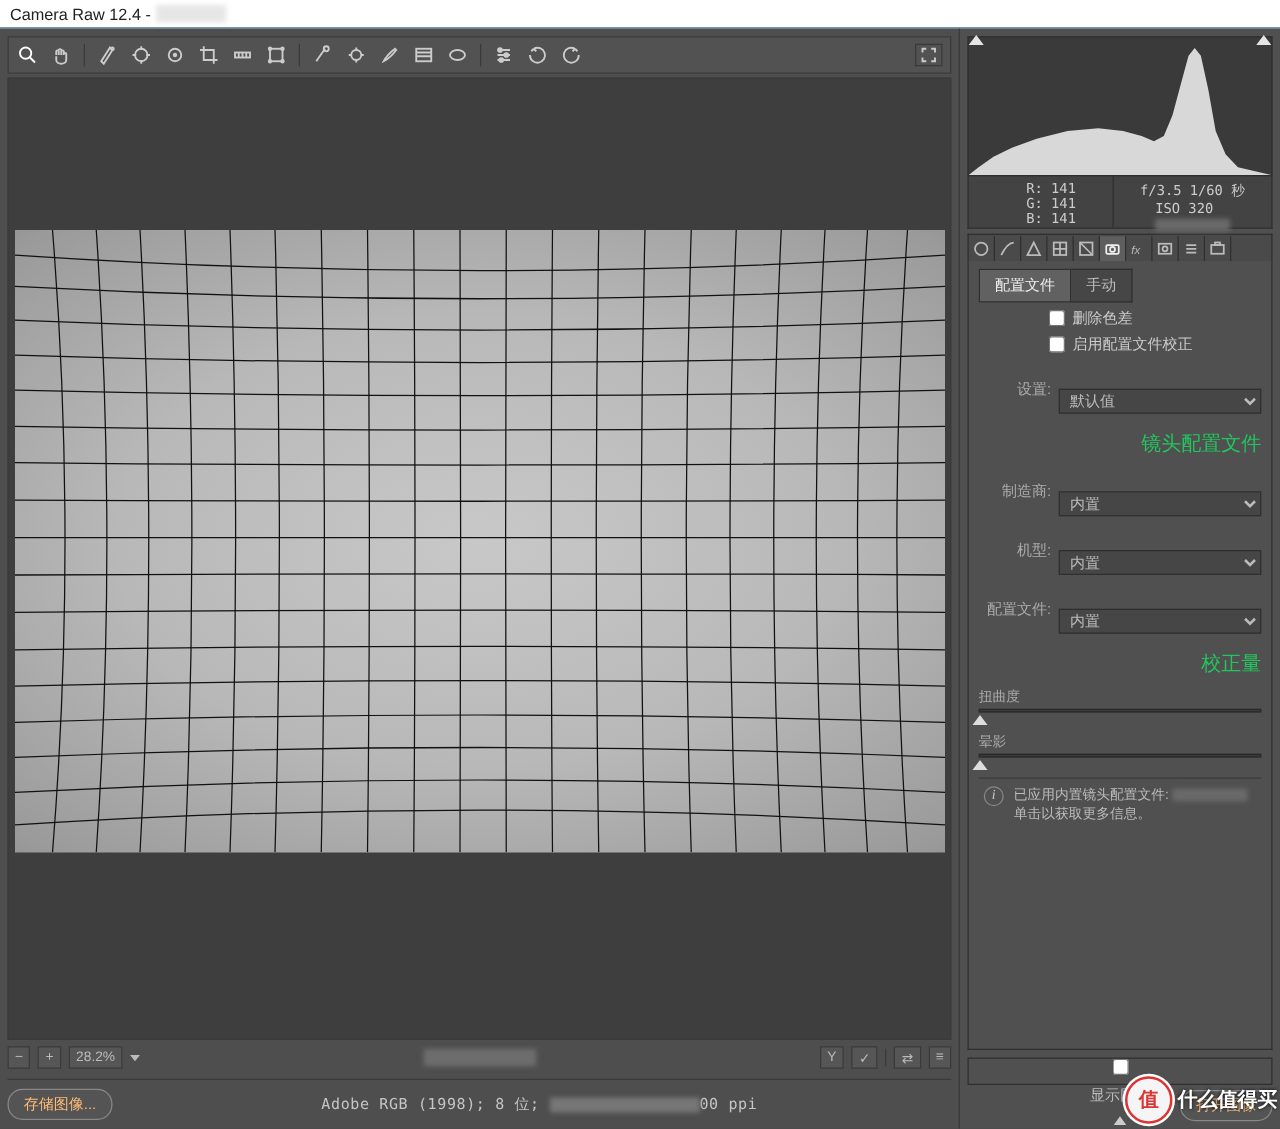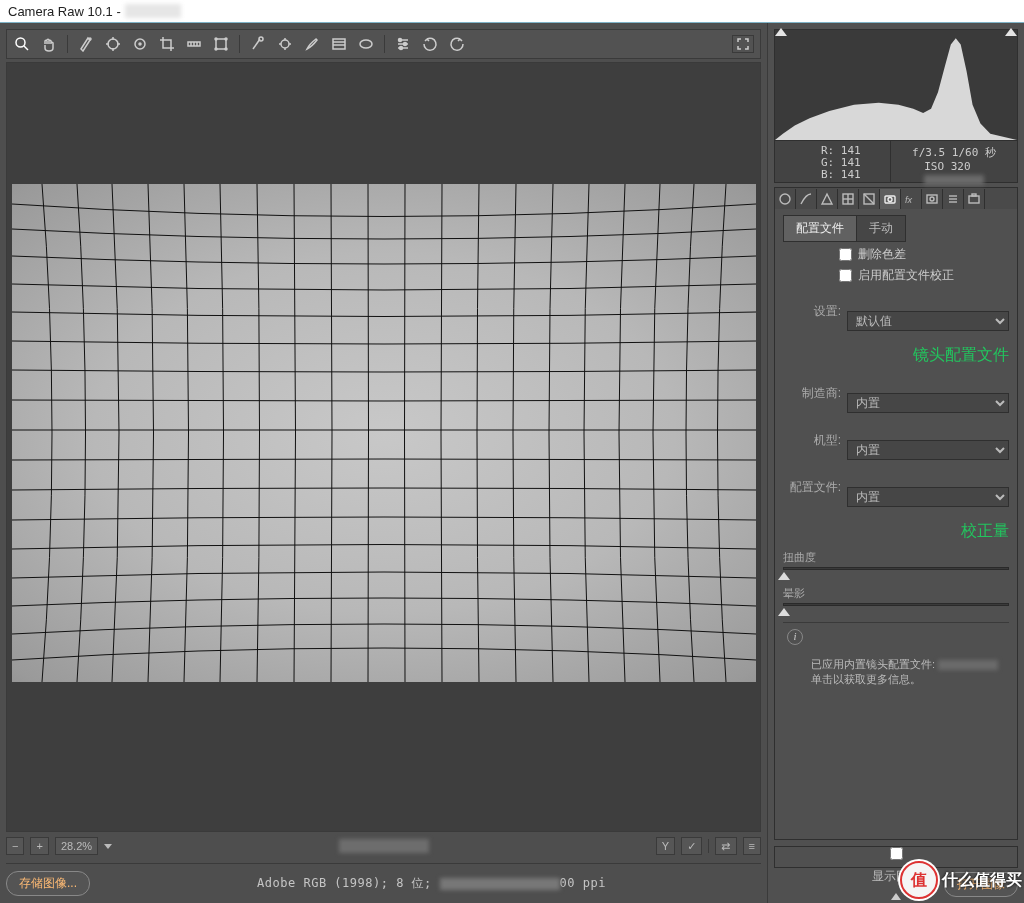--- a/index.html
+++ b/index.html
@@ -74,38 +74,38 @@
   .selrow select { flex:1; background:#464646; color:#bbb; border:1px solid #2f2f2f; height:20px; font-size:12px; padding:0 4px;margin-top:19px; }
 
   .subhead { text-align:right; color:#22c55e; font-size:16px; margin:14px 0 6px 0; }
   .sliderrow { margin:8px 0 16px 0; }
   .sliderrow .lbl { color:#aaa; font-size:11px; margin-bottom:2px; }
   .sliderrow .track { height:3px; background:#3a3a3a; position:relative; border:1px solid #2a2a2a; }
   .sliderrow .thumb { width:0; height:0; border-left:6px solid transparent; border-right:6px solid transparent; border-bottom:8px solid #ddd; position:absolute; top:4px; left:0; transform:translateX(-6px); }
 
   .info-row { display:flex; gap:8px; align-items:flex-start; padding:6px 4px 2px 4px; border-top:1px solid #3a3a3a; margin-top:4px; color:#bbb; font-size:11px; line-height:1.4; }
   .info-row .i-icon { width:16px; height:16px; border:1px solid #888; border-radius:50%; display:flex; align-items:center; justify-content:center; font-style:italic; font-family:serif; color:#ccc; flex-shrink:0; }
-  .info-row .txt { flex:1;margin-top:28px; }
+  .info-row .txt { flex:1; }
   .info-row .blur { display:inline-block; width:60px; height:10px; background:#6a6a6a; filter:blur(2px); vertical-align:middle; }
 
   .r-foot1 { margin:0 6px 4px 6px; height:22px; display:flex; align-items:center; gap:8px; border:1px solid #2f2f2f; background:#505050; padding:0 8px;flex-direction:column; }
   .r-foot1 input { width:13px; height:13px; }
   .r-foot1 .arrw { width:0;height:0;border-left:5px solid transparent;border-right:5px solid transparent;border-bottom:7px solid #ccc; }
 
   .r-foot2 { margin:0 6px 6px 6px; display:flex; align-items:center; gap:8px; justify-content:flex-end; position:relative; }
   .watermark { position:absolute; right:-4px; bottom:-2px; }
   .watermark .logo { width:38px; height:38px; border-radius:50%; background:#f5f5f5; display:flex; align-items:center; justify-content:center; color:#d33; font-weight:bold; font-size:16px; border:2px solid #d33; box-shadow:0 0 0 2px #fff; }
   .watermark .t { color:#fff; font-size:16px; font-weight:bold; text-shadow:0 0 3px #000; margin-left:4px; }
   .watermark-row { display:flex; align-items:center; }
 </style>
 </head>
 <body>
 
 <div class="titlebar">
-  <span>Camera Raw 10.1 - </span>
+  <span>Camera Raw 12.4 - </span>
     <span class="blur"></span>
 </div>
 
 <div class="app">
   <div class="left-col">
 
     <div class="toolbar">
       <span class="tool active">
           <svg viewBox="0 0 16 16">
             <circle cx="6.5" cy="6.5" r="4.5"></circle>

